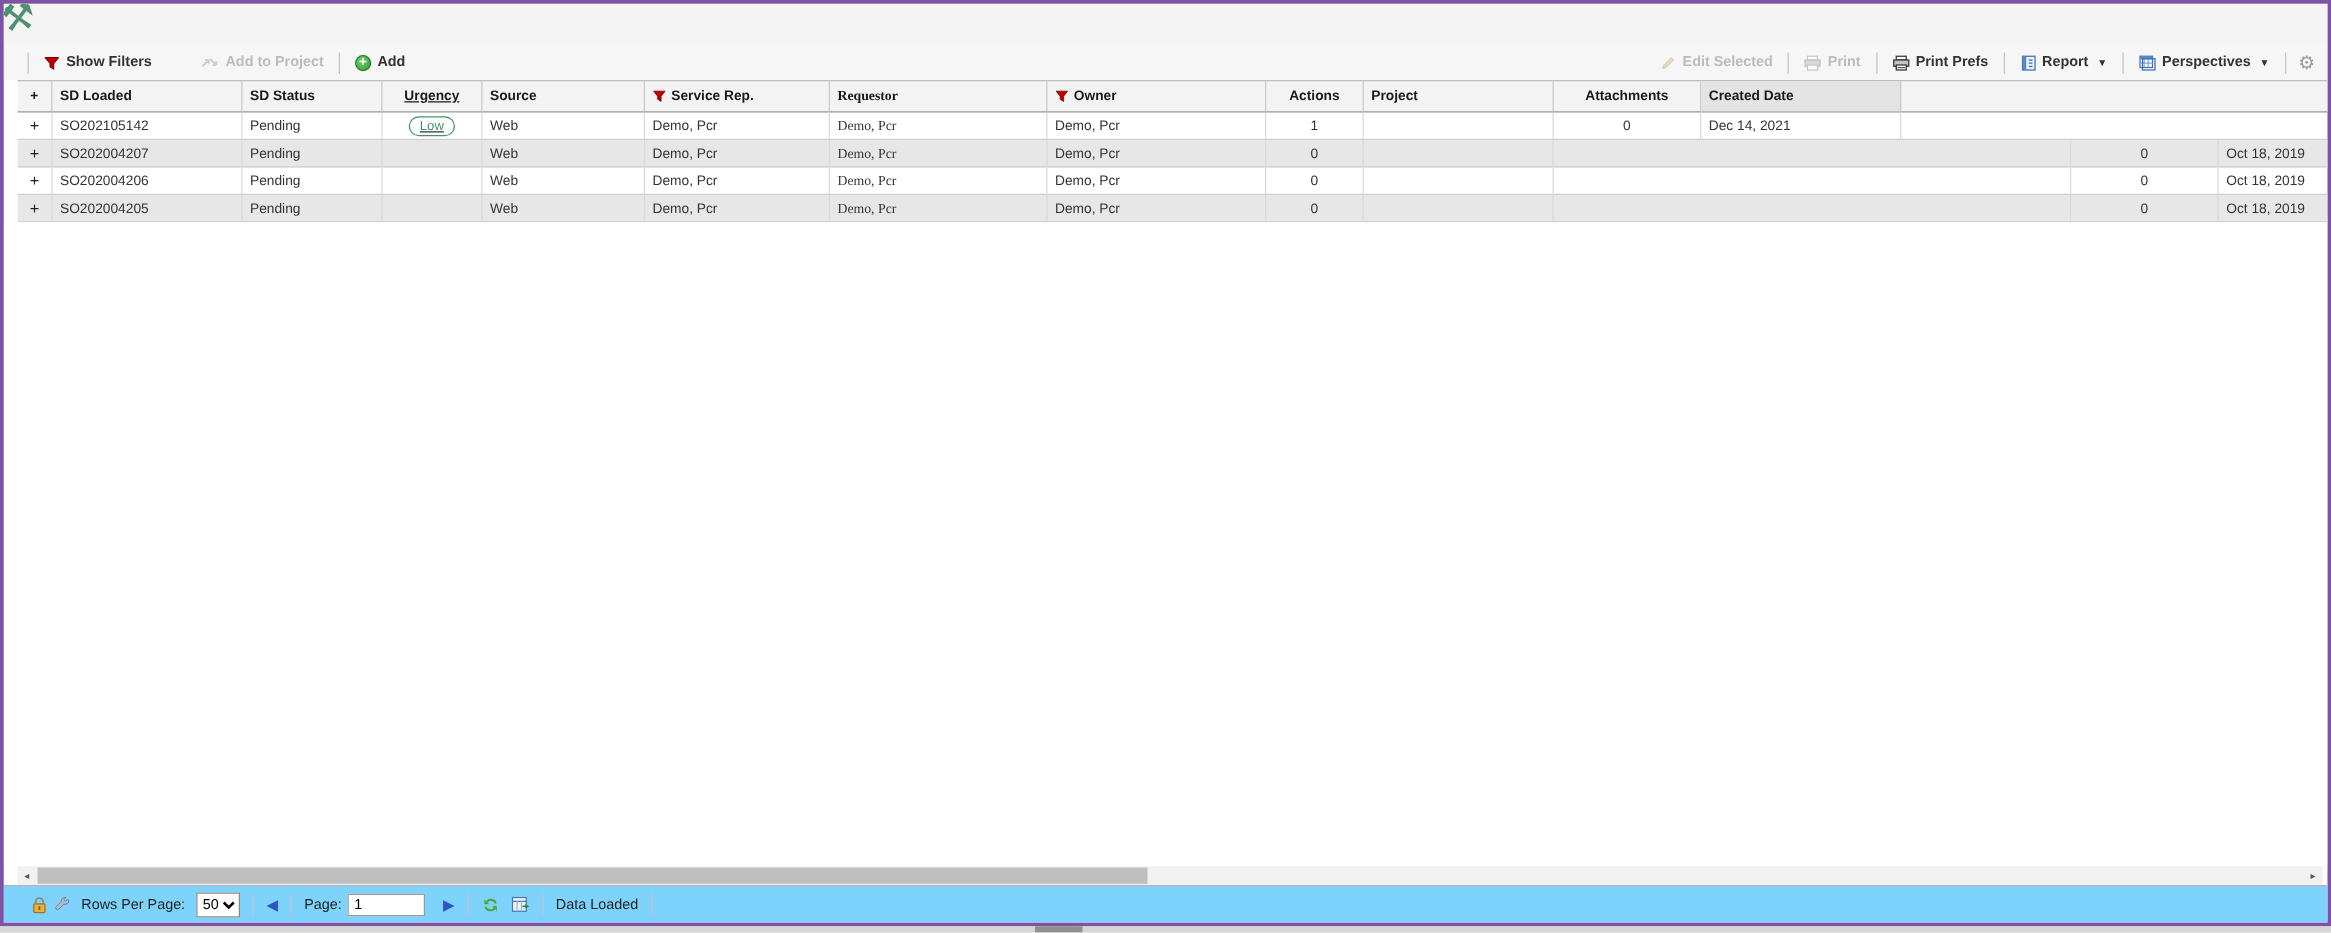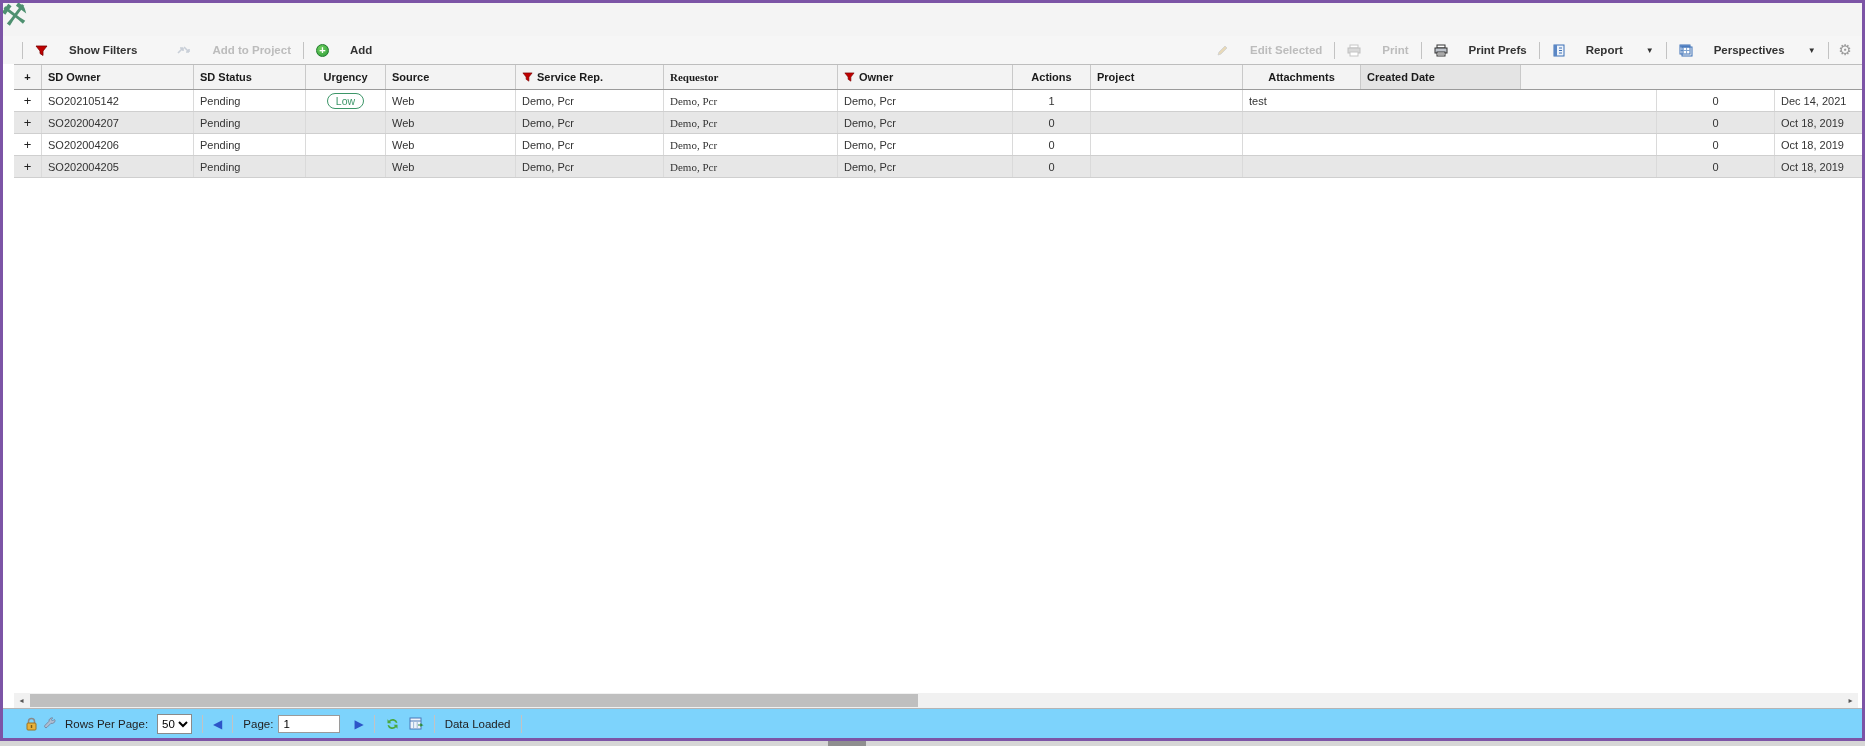--- a/index.html
+++ b/index.html
@@ -49,21 +49,21 @@
   }
   .clear-btn {
     position:absolute; right:4px; top:3px;
     width:14px; height:14px; border-radius:50%;
     background:#1a1a1a; color:#fff; font-size:9px;
     display:flex; align-items:center; justify-content:center;
     cursor:pointer; line-height:1;
   }
   .tb-sep { width:1px; height:17px; background:#c3c3c3; margin:0 6px; flex:0 0 auto; }
   .tb-btn {
-    display:flex; align-items:center; gap:21px;
+    display:flex; align-items:center; gap:5px;
     padding:0 6px; height:22px; cursor:pointer;
     white-space:nowrap; font-weight:600; color:#333;
     flex:0 0 auto;
   }
   .tb-btn.disabled { color:#bcbcbc; cursor:default; }
   .caret { font-size:8px; color:#333; margin-left:2px; }
   .tb-spacer { width:28px; flex:0 0 auto; }
   .icon { display:inline-flex; align-items:center; justify-content:center; }
   .add-circle {
     width:13px; height:13px; border-radius:50%;
@@ -86,21 +86,21 @@
   .dcell {
     height:21px; display:flex; align-items:center;
     font-size:11px; color:#333;
     padding:0 6px; border-right:1px solid #dadada;
     white-space:nowrap; overflow:hidden;
   }
   .data-row { border-bottom:1px solid #cfcfcf; cursor:pointer; }
   .data-row.alt { background:#e7e7e7; }
   .center { justify-content:center; }
   .c0{width:28px;flex:0 0 auto;} .c1{width:152px;flex:0 0 auto;}
-  .c2{width:112px;flex:0 0 auto;} .c3{width:80px;flex:0 0 auto;}
+  .c2{width:112px;flex:0 0 auto;} .c3{width:80px;flex:0 0 auto;text-decoration:underline;}
   .c4{width:130px;flex:0 0 auto;} .c5{width:148px;flex:0 0 auto;}
   .c6{width:174px;flex:0 0 auto;font-family:Liberation Serif, serif;} .c7{width:175px;flex:0 0 auto;}
   .c8{width:78px;flex:0 0 auto;}  .c9{width:152px;flex:0 0 auto;}
   .c10{width:414px;flex:0 0 auto;}.c11{width:118px;flex:0 0 auto;}
   .c12{width:160px;flex:0 0 auto;}
   .badge {
     display:inline-block; border:1px solid #3c9668; color:#3c9668;
     border-radius:8px; padding:0 8px; font-size:10.5px; line-height:14px;
     background:#fff;
   }
@@ -241,21 +241,21 @@
       <span>Perspectives</span>
       <span class="caret">▼</span>
     </div>
     <div class="tb-sep"></div>
     <span class="gear-glyph">⚙</span>
   </div>
 
   <div class="grid-area">
     <div class="grid-row grid-header">
       <div class="hcell c0 center">+</div>
-      <div class="hcell c1">SD Owner</div>
+      <div class="hcell c1">SD Loaded</div>
       <div class="hcell c2">SD Status</div>
       <div class="hcell c3 center">Urgency</div>
       <div class="hcell c4">Source</div>
       <div class="hcell c5">
         <span class="icon">
           <svg width="11" height="11" viewBox="0 0 12 12">
               <path d="M1 1h10L7.5 5.5V10L4.5 8V5.5z" fill="#c00000" stroke="#7a0000" stroke-width="0.7"></path>
             </svg>
         </span>
         <span>Service Rep.</span>
@@ -281,21 +281,20 @@
       <div class="dcell c2">Pending</div>
       <div class="dcell c3 center">
           <span class="badge">Low</span>
         </div>
       <div class="dcell c4">Web</div>
       <div class="dcell c5">Demo, Pcr</div>
       <div class="dcell c6">Demo, Pcr</div>
       <div class="dcell c7">Demo, Pcr</div>
       <div class="dcell c8 center">1</div>
       <div class="dcell c9"></div>
-      <div class="dcell c10">test</div>
       <div class="dcell c11 center">0</div>
       <div class="dcell c12">Dec 14, 2021</div>
     </div>
 
     <div class="grid-row data-row alt">
       <div class="dcell c0 center expander">+</div>
       <div class="dcell c1">SO202004207</div>
       <div class="dcell c2">Pending</div>
       <div class="dcell c3 center"></div>
       <div class="dcell c4">Web</div>

